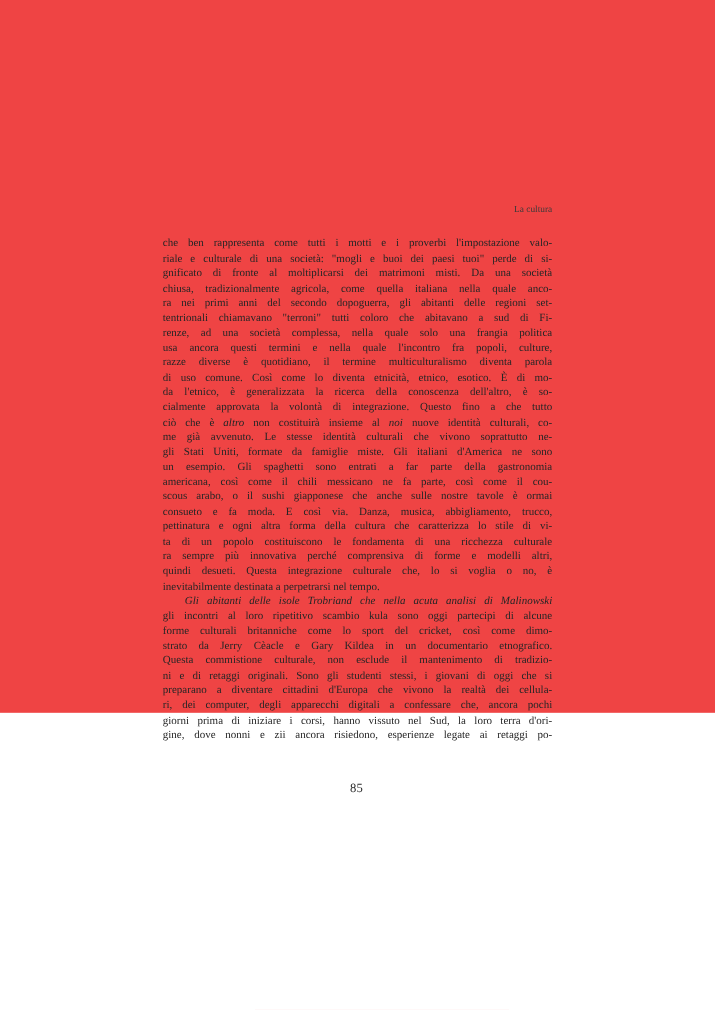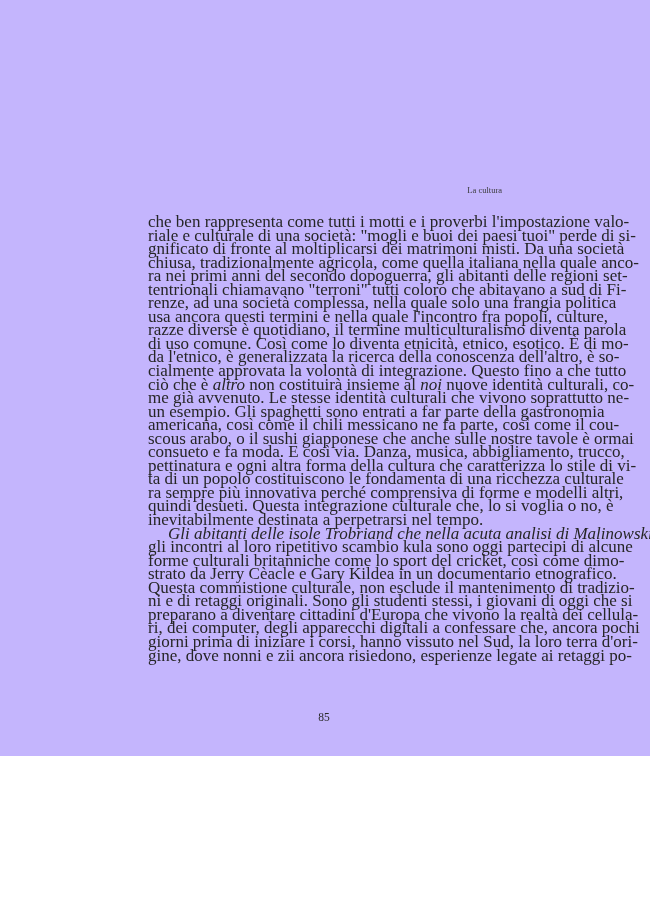--- a/index.html
+++ b/index.html
@@ -11,39 +11,39 @@
     width: 650px;
     height: 918px;
     position: relative;
     overflow: hidden;
     font-family: "Liberation Serif", "DejaVu Serif", serif;
     color: #2a2a2a;
   }
   .page {
     position: absolute;
     left: 0; top: 0;
-    width: 650px; height: 756px;
-    background: #c4b5fd;
+    width: 650px; height: 648px;
+    background: #ef4444;
   }
   .running-head {
     position: absolute;
     top: 185px;
     left: 148px;
     width: 354px;
     text-align: right;
     font-size: 8.5px;
     line-height: 10px;
     color: #3a3a3a;
   }
   .body-text {
     position: absolute;
     top: 215px;
     left: 148px;
     width: 354px;
-    font-size: 17px;
+    font-size: 10px;
     line-height: 13.56px;
     color: #262626;
   }
   .line {
     display: block;
     white-space: nowrap;
     text-align: justify;
     text-align-last: justify;
     height: 13.56px;
   }
@@ -82,20 +82,21 @@
           <span class="line">ra nei primi anni del secondo dopoguerra, gli abitanti delle regioni set-</span>
           <span class="line">tentrionali chiamavano "terroni" tutti coloro che abitavano a sud di Fi-</span>
           <span class="line">renze, ad una società complessa, nella quale solo una frangia politica</span>
           <span class="line">usa ancora questi termini e nella quale l'incontro fra popoli, culture,</span>
           <span class="line">razze diverse è quotidiano, il termine multiculturalismo diventa parola</span>
           <span class="line">di uso comune. Così come lo diventa etnicità, etnico, esotico. È di mo-</span>
           <span class="line">da l'etnico, è generalizzata la ricerca della conoscenza dell'altro, è so-</span>
           <span class="line">cialmente approvata la volontà di integrazione. Questo fino a che tutto</span>
           <span class="line">ciò che è <em>altro</em> non costituirà insieme al <em>noi</em> nuove identità culturali, co-</span>
           <span class="line">me già avvenuto. Le stesse identità culturali che vivono soprattutto ne-</span>
+          <span class="line">gli Stati Uniti, formate da famiglie miste. Gli italiani d'America ne sono</span>
           <span class="line">un esempio. Gli spaghetti sono entrati a far parte della gastronomia</span>
           <span class="line">americana, così come il chili messicano ne fa parte, così come il cou-</span>
           <span class="line">scous arabo, o il sushi giapponese che anche sulle nostre tavole è ormai</span>
           <span class="line">consueto e fa moda. E così via. Danza, musica, abbigliamento, trucco,</span>
           <span class="line">pettinatura e ogni altra forma della cultura che caratterizza lo stile di vi-</span>
           <span class="line">ta di un popolo costituiscono le fondamenta di una ricchezza culturale</span>
           <span class="line">ra sempre più innovativa perché comprensiva di forme e modelli altri,</span>
           <span class="line">quindi desueti. Questa integrazione culturale che, lo si voglia o no, è</span>
           <span class="line last">inevitabilmente destinata a perpetrarsi nel tempo.</span>
         </div>

